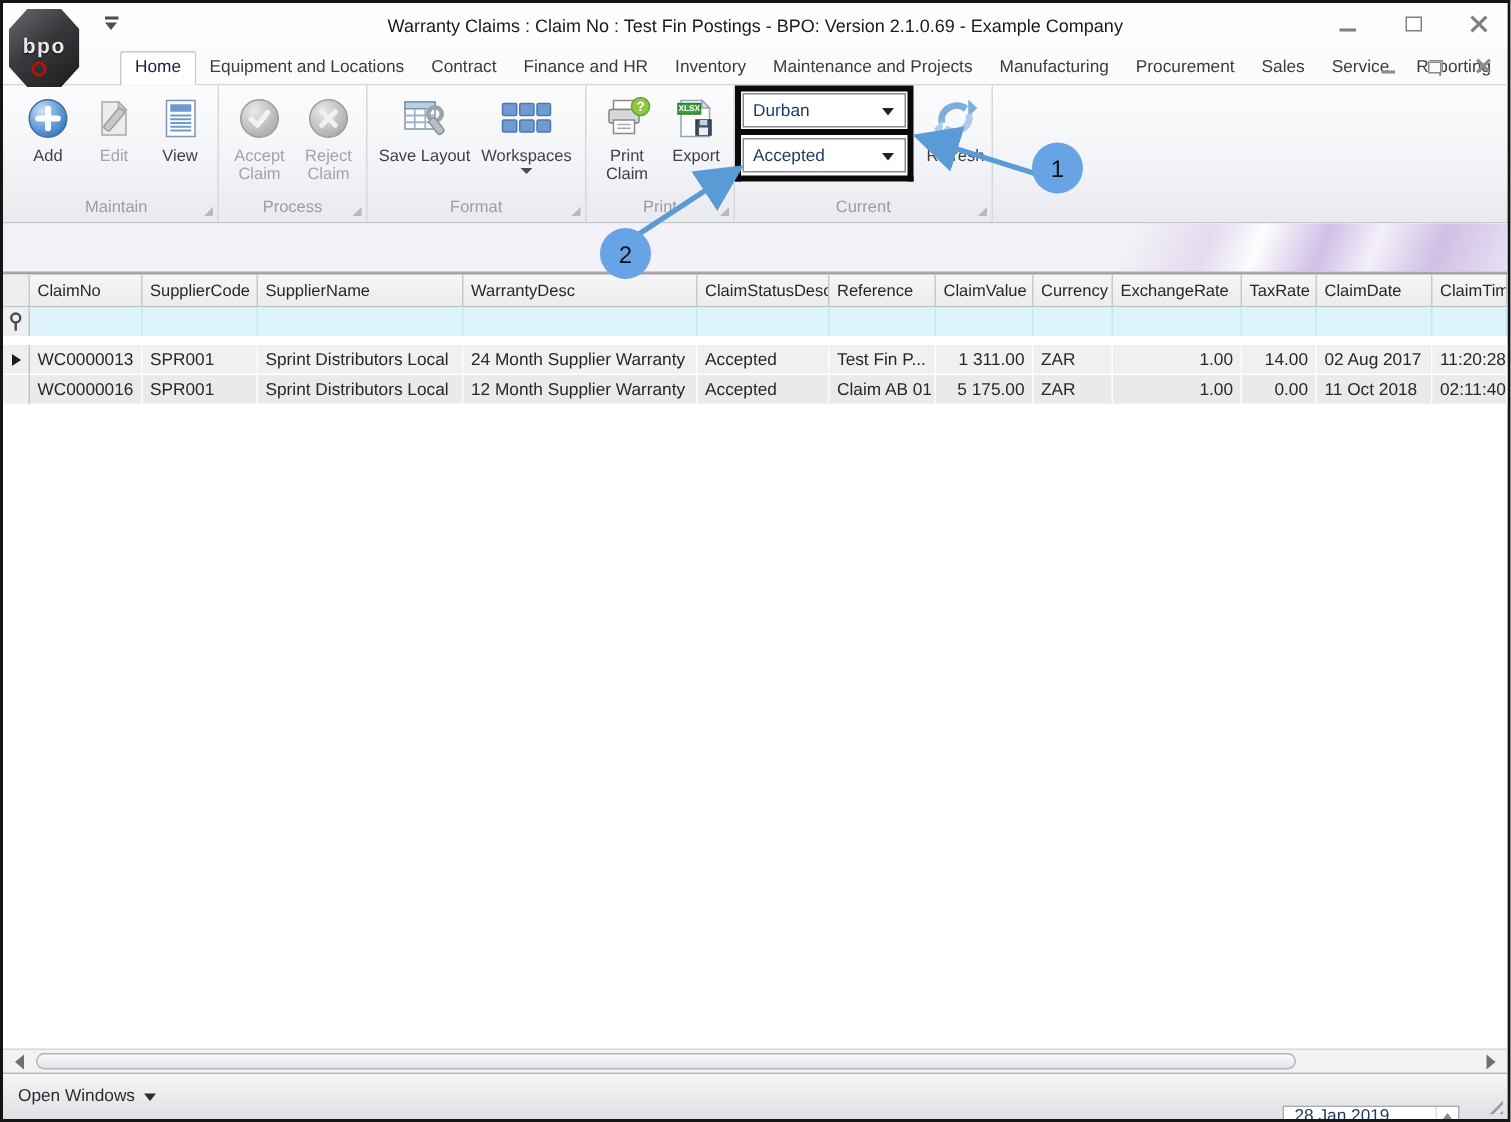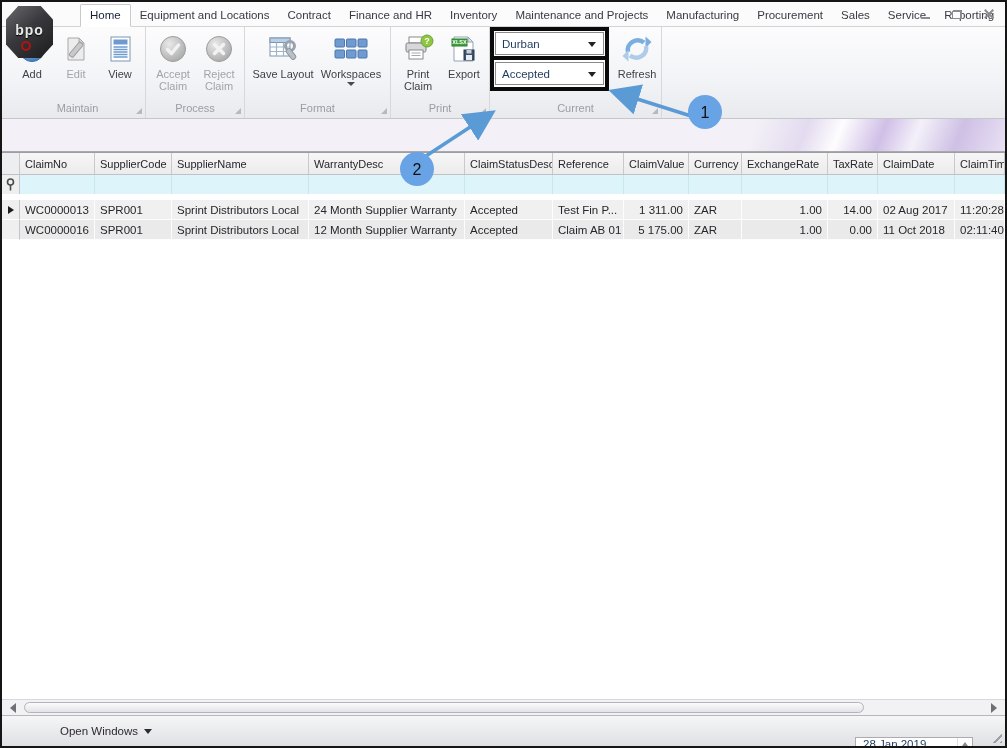--- a/index.html
+++ b/index.html
@@ -106,37 +106,55 @@
   
   .hscroll{ height:16px; flex:none; background:#f2f2f4; border-top:1px solid #d8d8db; position:relative;}
   .sb-arrow{ position:absolute; top:3px; width:0; height:0; border-top:5px solid transparent; border-bottom:5px solid transparent;}
   .sb-left{ left:8px; border-right:6px solid #6f6f74;}
   .sb-right{ right:8px; border-left:6px solid #6f6f74;}
   .sb-thumb{ position:absolute; left:22px; top:2px; width:840px; height:11px;
     background:linear-gradient(180deg,#fbfbfc,#e4e4e8); border:1px solid #b2b2ba; border-radius:7px;}
   
   .statusbar{ height:31px; flex:none; background:linear-gradient(180deg,#f6f6f7,#dfe0e4);
     border-top:1px solid #b6b7bd; display:flex; align-items:center; position:relative;}
-  .openwin{ display:flex; align-items:center; gap:6px; font-size:11.5px; color:#2b2b30; padding-left:10px;margin-left:48px;}
+  .openwin{ display:flex; align-items:center; gap:6px; font-size:11.5px; color:#2b2b30; padding-left:10px;}
   .ow-tri{ width:0; height:0; border-left:4.5px solid transparent; border-right:4.5px solid transparent; border-top:5px solid #2b2b30;}
   .dateedit{ position:absolute; right:32px; top:5px; width:118px; height:20px; background:#fff;
     border:1px solid #ababb0; display:flex; align-items:flex-start;margin-top:16px;}
   .dateedit .val{ flex:1; font-size:11.5px; color:#1e3a5f; padding-left:7px;}
   .spin{ width:15px; height:100%; display:flex; flex-direction:column; align-items:center; justify-content:center; gap:3px; border-left:1px solid #e0e0e0;}
   .spin-up{ width:0;height:0;border-left:3.5px solid transparent;border-right:3.5px solid transparent;border-bottom:4px solid #8b8b90;}
   .spin-dn{ width:0;height:0;border-left:3.5px solid transparent;border-right:3.5px solid transparent;border-top:4px solid #8b8b90;}
   .grip{ position:absolute; right:3px; bottom:3px; width:13px; height:13px;
     background:repeating-linear-gradient(135deg, transparent 0 3px, #9fa0a6 3px 4.5px);
     clip-path:polygon(100% 0,100% 100%,0 100%);}
 </style>
 </head>
 <body>
 
 <div class="window">
 
+  <div class="titlebar">
+    <div class="qat-arrow">
+        <div class="bar"></div>
+        <div class="tri"></div>
+      </div>
+    <span class="title-text">Warranty Claims : Claim No : Test Fin Postings - BPO: Version 2.1.0.69 - Example Company</span>
+    <div class="win-controls">
+      <div class="win-btn">
+          <div class="glyph-min"></div>
+        </div>
+      <div class="win-btn">
+          <div class="glyph-max"></div>
+        </div>
+      <div class="win-btn">
+          <div class="glyph-close"></div>
+        </div>
+    </div>
+  </div>
 
   <div class="logo">
     <span class="logo-text">bpo</span>
     <span class="logo-ring"></span>
   </div>
 
   <div class="tabrow">
     <div class="tab active">Home</div>
     <div class="tab">Equipment and Locations</div>
     <div class="tab">Contract</div>

